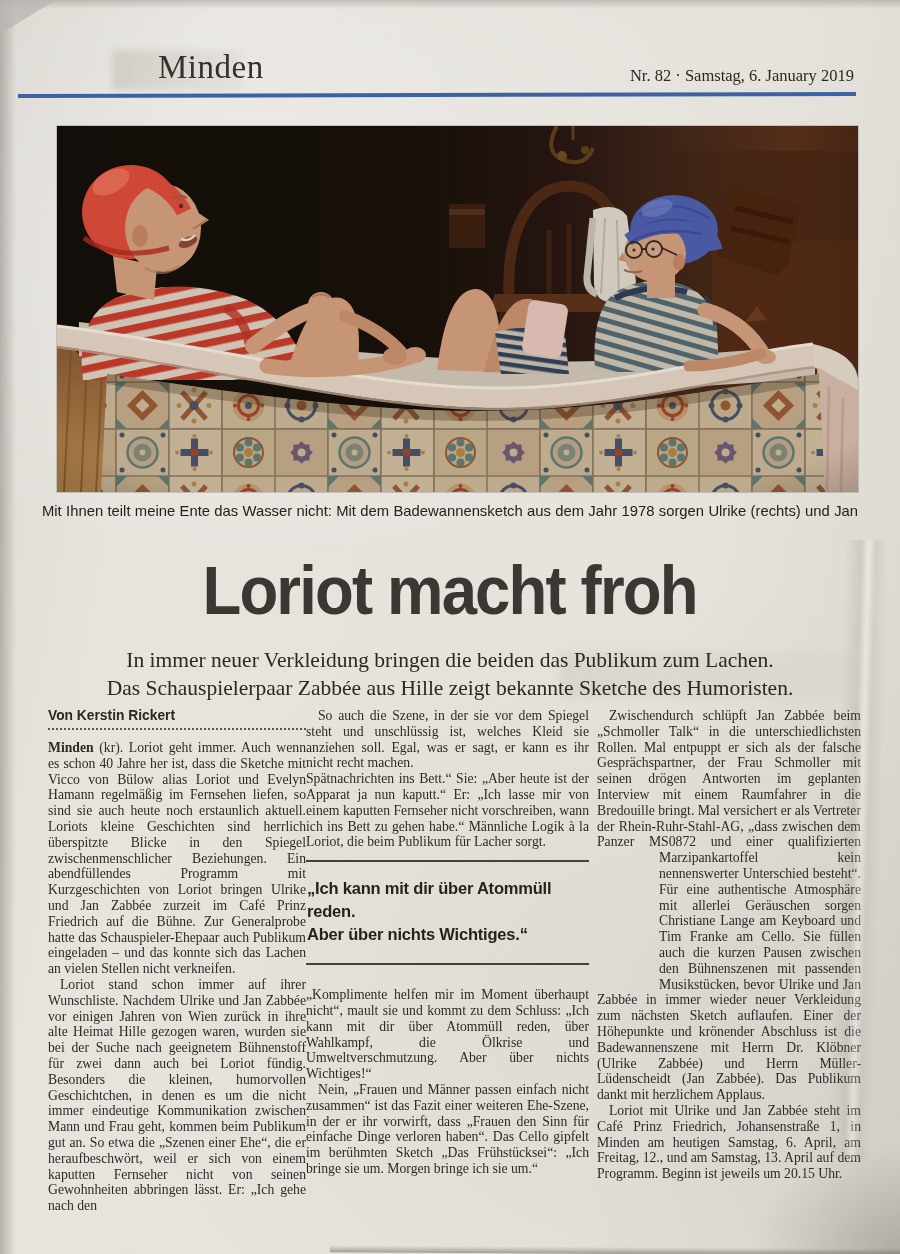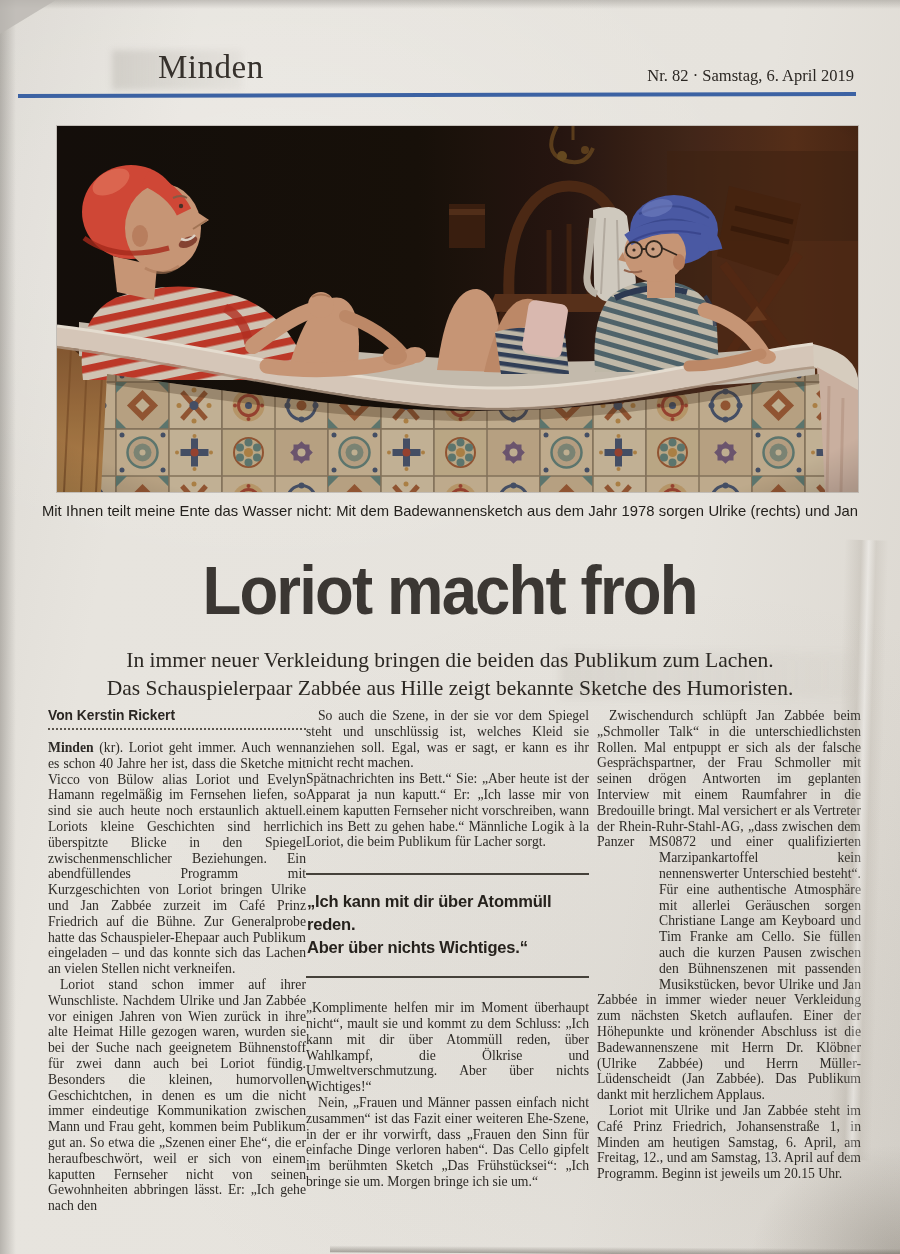--- a/index.html
+++ b/index.html
@@ -57,35 +57,35 @@
     hyphens:auto;-webkit-hyphens:auto;}
   .col1{left:48px;width:258px;}
   .col2{left:306px;width:283px;}
   .col3{left:597px;width:264px;}
   .body-p{margin:0;}
   .indent{text-indent:12px;}
   .lead{font-weight:bold;}
   .byline{font-family:"Liberation Sans", sans-serif;font-weight:bold;font-size:13.8px;color:#2a2622;line-height:16px;}
   .byline-rule{border-bottom:2px dotted #5a554d;height:3px;margin:1px 0 10px 0;}
   .pull-quote{border-top:2px solid #45413a;border-bottom:2px solid #45413a;
-    padding:15px 1px 17px 1px;margin:23px 0 22px 0;
+    padding:15px 1px 17px 1px;margin:10px 0 22px 0;
     font-family:"Liberation Sans", sans-serif;font-weight:bold;font-size:16.5px;line-height:23px;
     letter-spacing:-.2px;color:#26221d;text-align:left;}
   .wrap-notch{float:left;width:62px;height:142px;}
 </style>
 </head>
 <body>
 
 <div class="page">
 
   <div class="ghost-a"></div>
   <div class="ghost-b"></div>
 
   <div class="masthead-title">Minden</div>
-  <div class="masthead-issue">Nr. 82 · Samstag, 6. April 2019</div>
+  <div class="masthead-issue">Nr. 82 · Samstag, 6. January 2019</div>
   <div class="masthead-rule"></div>
 
   <div class="photo">
     <svg viewBox="0 0 801 366" preserveAspectRatio="none">
       <defs>
         <linearGradient id="bgGrad" x1="0" y1="0" x2="1" y2="0">
           <stop offset="0" stop-color="#130e0a"></stop>
             <stop offset=".45" stop-color="#171009"></stop>
           <stop offset=".63" stop-color="#261610"></stop>
             <stop offset=".8" stop-color="#45281a"></stop>

